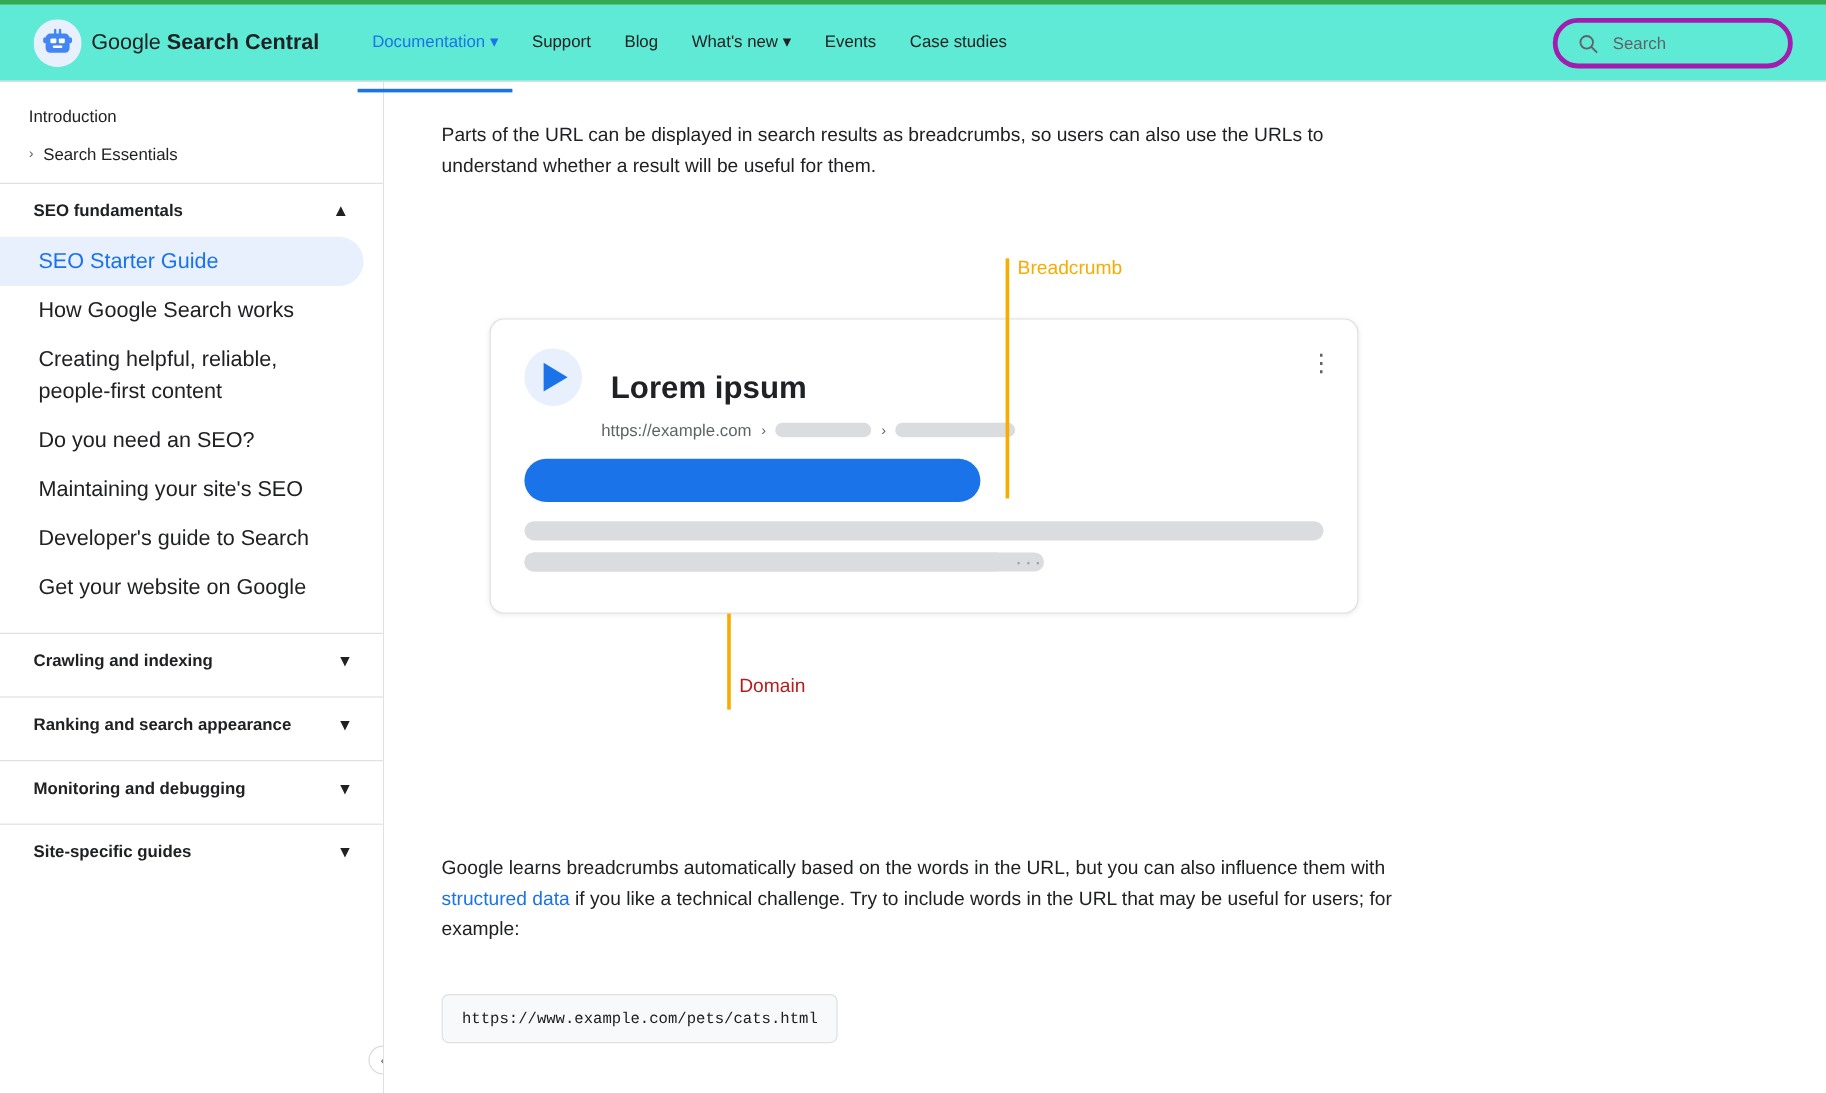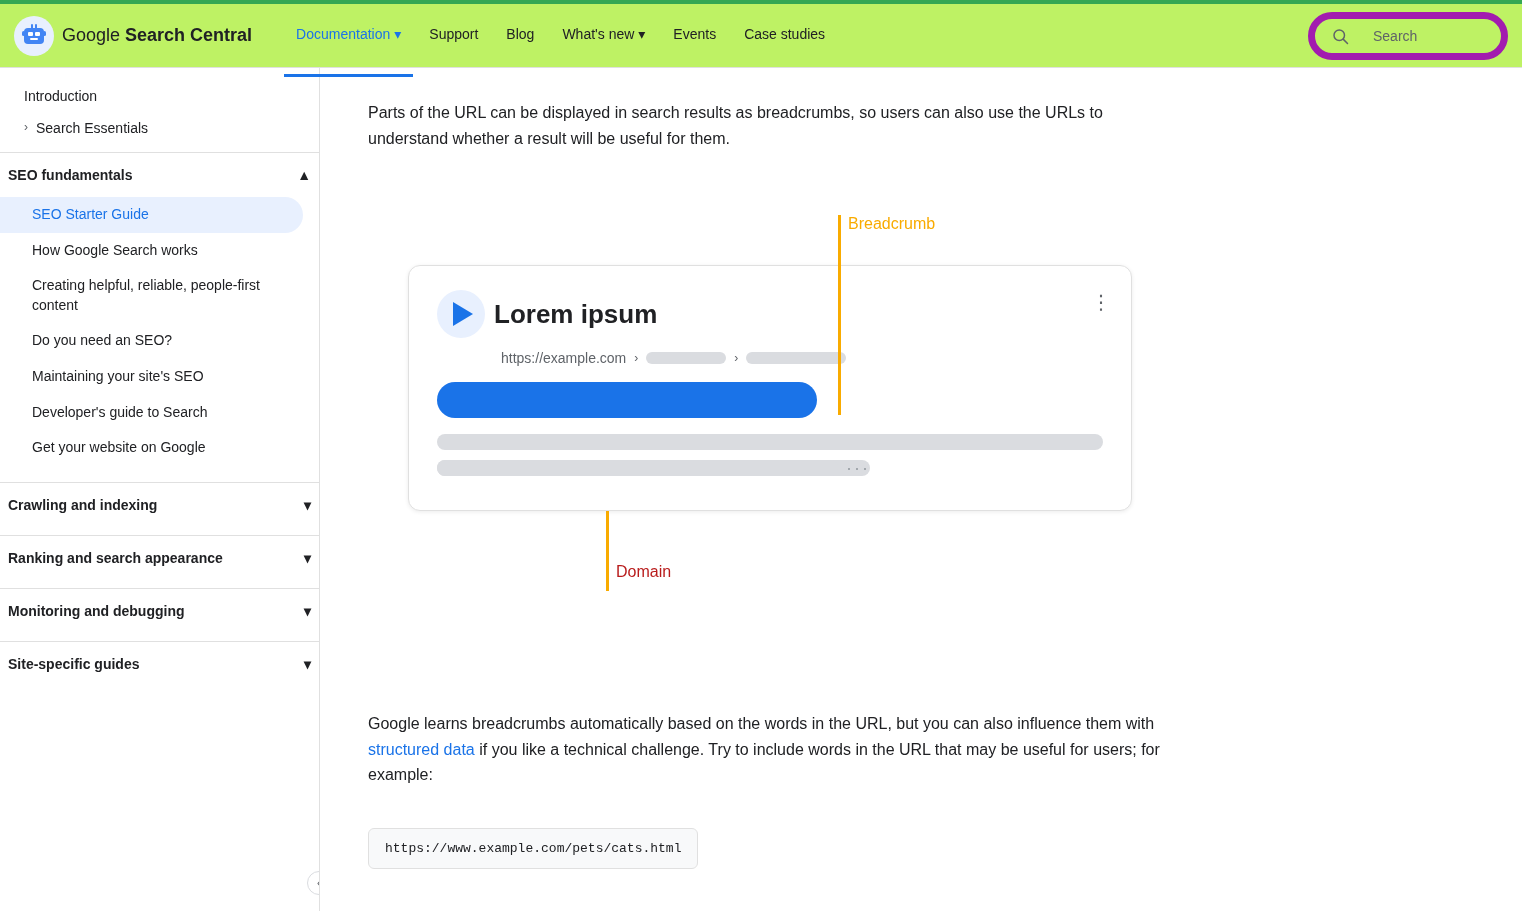--- a/index.html
+++ b/index.html
@@ -3,25 +3,25 @@
   <meta charset="utf-8">
   <style>
     * { box-sizing: border-box; margin: 0; padding: 0; }
     body { font-family: 'Google Sans', Arial, sans-serif; font-size: 14px; color: #202124; background: #fff; }
 
     
     .top-nav {
       display: flex;
       align-items: center;
       height: 64px;
-      padding: 0 14px;
+      padding: 0 28px;
       border-bottom: 1px solid #e0e0e0;
       position: sticky;
       top: 0;
-      background: #bef264;
+      background: #5eead4;
       z-index: 100;
       text-align: right;
     }
     .nav-logo {
       display: flex;
       align-items: center;
       gap: 8px;
       margin-right: 32px;
       text-decoration: none;
     }
@@ -55,24 +55,24 @@
       text-decoration: none;
     }
     .nav-link.active {
       color: #1a73e8;
       border-bottom: 3px solid #1a73e8;
       font-weight: 500;
     }
     .nav-search {
       display: flex;
       align-items: center;
-      gap: 24px;
+      gap: 12px;
       margin-left: auto;
       padding: 8px 16px;
-      border: 7px solid #a21caf;
+      border: 4px solid #a21caf;
       border-radius: 24px;
       cursor: pointer;
       min-width: 200px;
       color: #5f6368;
       font-size: 14px;
     }
 
     
     .layout {
       display: flex;
@@ -105,32 +105,32 @@
     .sidebar-top-item .chevron { font-size: 12px; color: #5f6368; }
 
     .sidebar-group {
       border-top: 1px solid #e0e0e0;
       margin-top: 8px;
     }
     .sidebar-group-header {
       display: flex;
       align-items: center;
       justify-content: space-between;
-      padding: 14px 8px;
+      padding: 14px 28px;
       font-size: 14px;
       font-weight: 600;
       color: #202124;
       cursor: pointer;
     }
     .sidebar-group-content {
       padding-bottom: 8px;
     }
     .sidebar-item {
       padding: 8px 24px 8px 32px;
-      font-size: 14px;
+      font-size: 18px;
       color: #202124;
       cursor: pointer;
       line-height: 1.4;
     }
     .sidebar-item.active {
       background: #e8f0fe;
       color: #1a73e8;
       font-weight: 500;
       border-radius: 0 24px 24px 0;
       margin-right: 16px;
@@ -179,22 +179,22 @@
       background: #fff;
       border: 1px solid #e0e0e0;
       border-radius: 12px;
       padding: 24px 28px;
       margin: 0 20px;
       box-shadow: 0 1px 4px rgba(0,0,0,0.08);
       position: relative;
     }
     .search-result-header {
       display: flex;
-      align-items: center;
-      gap: 9px;
+      align-items: flex-end;
+      gap: 24px;
       margin-bottom: 12px;
     }
     .search-result-icon {
       width: 48px;
       height: 48px;
       background: #e8f0fe;
       border-radius: 50%;
       display: flex;
       align-items: center;
       justify-content: center;

